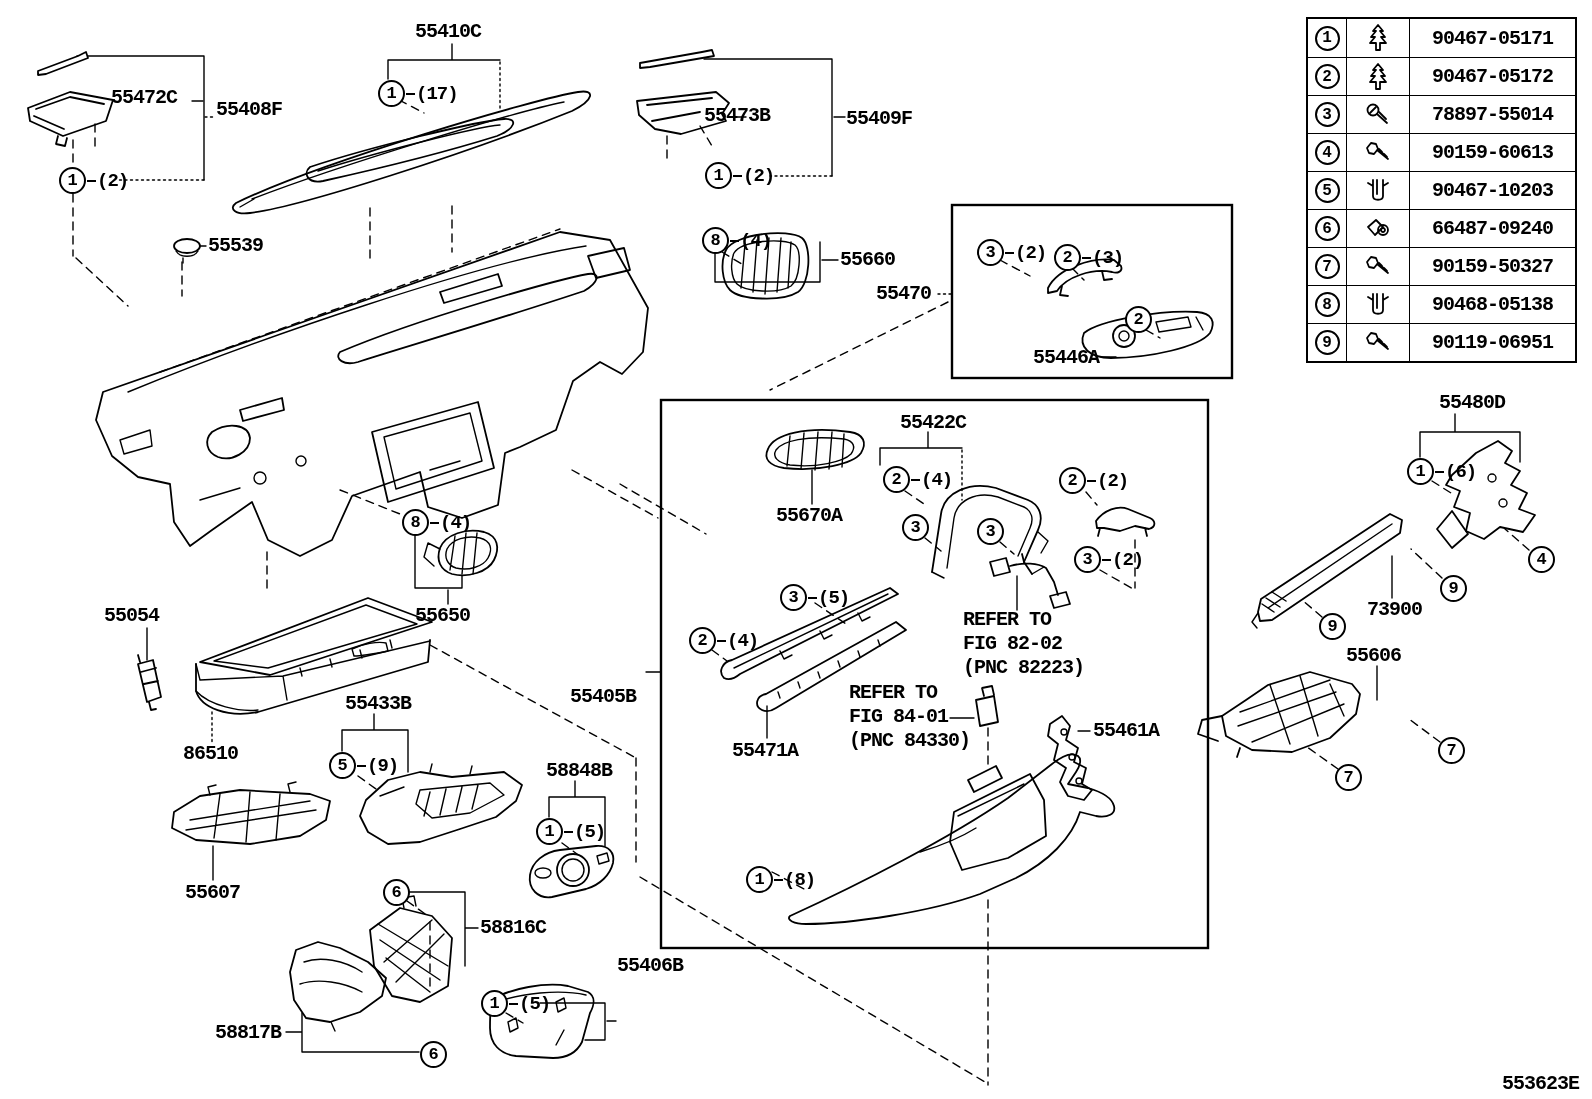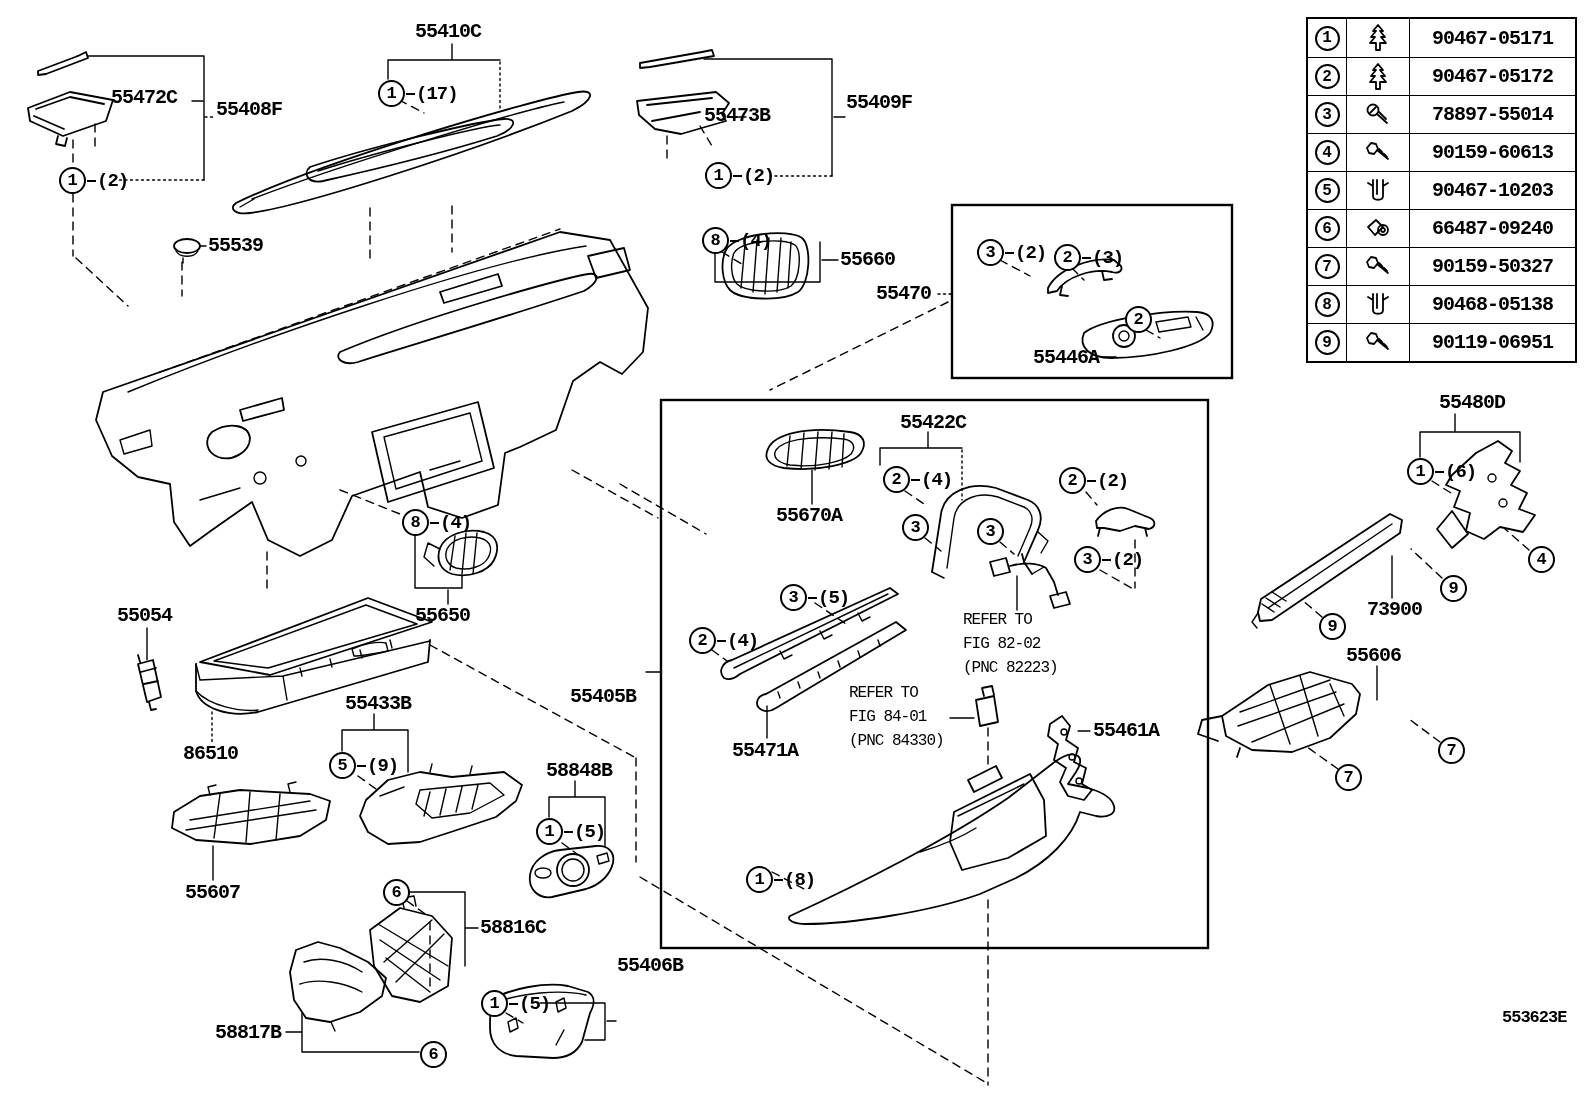--- a/index.html
+++ b/index.html
@@ -11,30 +11,30 @@
   .tn2{stroke-width:1.4;}
   .bx{fill:none;stroke:#000;stroke-width:2.4;}
   .dash{stroke-dasharray:8,6;}
   .dot{stroke-dasharray:2,3.5;}
   .pl{position:absolute;font-weight:700;font-size:20px;letter-spacing:-1px;line-height:19px;white-space:nowrap;}
   .co{position:absolute;display:flex;align-items:center;}
   .cc{width:27px;height:27px;border:2.2px solid #000;border-radius:50%;background:#fff;
       display:flex;align-items:center;justify-content:center;font-size:17px;font-weight:700;box-sizing:border-box;}
   .cd{width:9px;border-top:2.2px solid #000;margin:0 1px;}
   .cq{font-size:19px;font-weight:700;letter-spacing:-1px;}
-  .note{position:absolute;font-weight:400;font-size:16px;letter-spacing:-1px;line-height:24px;}
+  .note{position:absolute;font-weight:700;font-size:20px;letter-spacing:-1px;line-height:24px;}
   .ft{position:absolute;left:1306px;top:17px;width:271px;height:346px;border:2.4px solid #000;
       box-sizing:border-box;display:grid;grid-template-rows:repeat(9,1fr);background:#fff;}
   .tr{display:grid;grid-template-columns:39px 63px 1fr;border-top:1.6px solid #000;min-height:0;}
   .tr:first-child{border-top:none;}
   .tn,.ti{display:flex;align-items:center;justify-content:center;border-right:1.5px solid #000;min-height:0;}
   .tp{display:flex;align-items:center;justify-content:center;font-size:20px;font-weight:700;letter-spacing:-1px;}
   .tcirc{width:25px;height:25px;border:2px solid #000;border-radius:50%;display:flex;align-items:center;
          justify-content:center;font-size:16px;font-weight:700;box-sizing:border-box;}
-  .did{position:absolute;left:1502px;top:1008px;font-weight:700;font-size:17px;letter-spacing:-1px;}
+  .did{position:absolute;left:1502px;top:1072px;font-weight:700;font-size:20px;letter-spacing:-1px;}
 </style>
 </head>
 <body>
 
 <div id="stage">
 
 <svg id="art" width="1592" height="1099" viewBox="0 0 1592 1099">
   <defs>
     <symbol id="ic-tree" viewBox="-13 -14 26 28">
           <path class="ln" d="M0,-13 L5,-7 L2,-7 L7,-1 L3,-1 L8,5 L2,5 L2,12 L-2,12 L-2,5 L-8,5 L-3,-1 L-7,-1 L-2,-7 L-5,-7 Z"></path>
@@ -286,34 +286,34 @@
   <g>
     <path class="ln" d="M440,548 C446,534 466,528 484,532 C498,536 500,548 494,560 C488,572 468,578 452,574 C440,570 436,560 440,548 Z"></path>
     <path class="ln tn2" d="M447,549 C452,539 467,535 480,538 C491,541 493,549 488,558 C483,567 468,571 456,568 C447,565 444,557 447,549 Z M440,549 L428,543 L424,557 L434,566 M455,536 L450,570 M466,533 L462,574 M477,533 L473,574"></path>
   </g>
 </svg>
 
 <div class="pl" style="left:111px;top:88px">55472C</div>
 <div class="pl" style="left:216px;top:100px">55408F</div>
 <div class="pl" style="left:415px;top:22px">55410C</div>
 <div class="pl" style="left:704px;top:106px">55473B</div>
-<div class="pl" style="left:846px;top:93px">55409F</div>
+<div class="pl" style="left:846px;top:109px">55409F</div>
 <div class="pl" style="left:208px;top:236px">55539</div>
 <div class="pl" style="left:840px;top:250px">55660</div>
 <div class="pl" style="left:876px;top:284px">55470</div>
 <div class="pl" style="left:1033px;top:348px">55446A</div>
 <div class="pl" style="left:1439px;top:393px">55480D</div>
 <div class="pl" style="left:1367px;top:600px">73900</div>
 <div class="pl" style="left:1346px;top:646px">55606</div>
 <div class="pl" style="left:776px;top:506px">55670A</div>
 <div class="pl" style="left:900px;top:413px">55422C</div>
 <div class="pl" style="left:570px;top:687px">55405B</div>
 <div class="pl" style="left:732px;top:741px">55471A</div>
 <div class="pl" style="left:1093px;top:721px">55461A</div>
-<div class="pl" style="left:117px;top:606px">55054</div>
+<div class="pl" style="left:104px;top:606px">55054</div>
 <div class="pl" style="left:183px;top:744px">86510</div>
 <div class="pl" style="left:345px;top:694px">55433B</div>
 <div class="pl" style="left:546px;top:761px">58848B</div>
 <div class="pl" style="left:415px;top:606px">55650</div>
 <div class="pl" style="left:185px;top:883px">55607</div>
 <div class="pl" style="left:480px;top:918px">58816C</div>
 <div class="pl" style="left:215px;top:1023px">58817B</div>
 <div class="pl" style="left:617px;top:956px">55406B</div>
 
 <div class="co" style="left:59px;top:167px">

